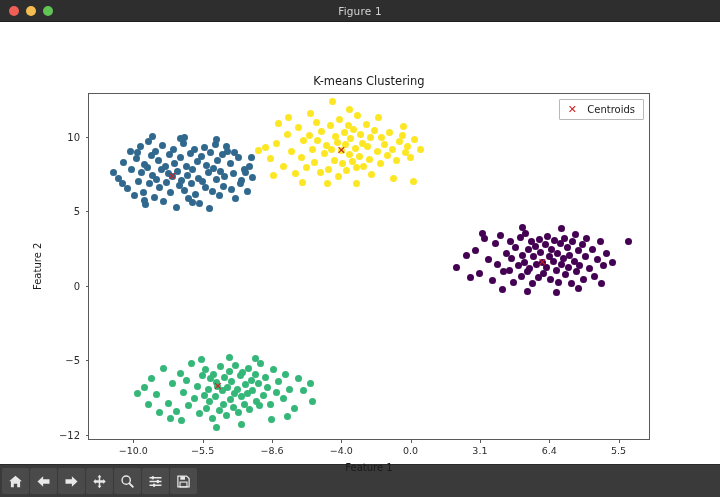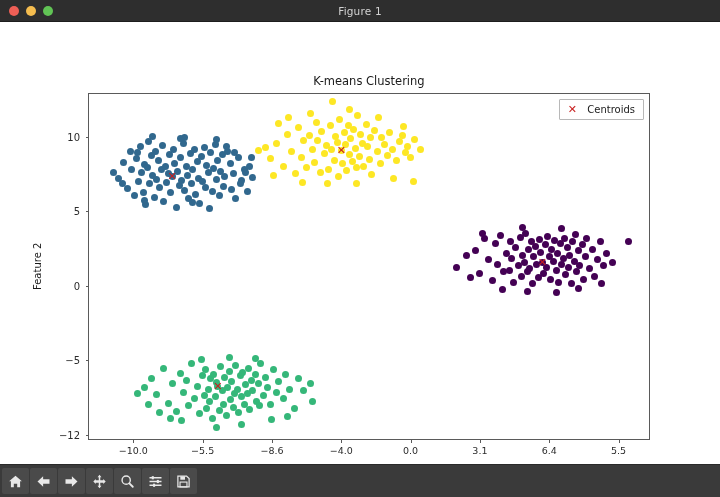--- a/index.html
+++ b/index.html
@@ -93,20 +93,21 @@
       <span class="light yellow"></span>
       <span class="light green"></span>
     </div>
     <div class="title-text">Figure 1</div>
   </div>
 
   <div class="canvas">
 
     <div class="plot-title">K-means Clustering</div>
     <div class="ylabel">Feature 2</div>
+    <div class="xlabel">Feature 1</div>
 
     <div class="axes" id="axes">
       <div class="legend">
         <span class="legend-marker">✕</span>
         <span class="legend-label">Centroids</span>
       </div>
     <div class="tick-x" style="left: 44.3564px;"></div>
         <div class="tick-x-label" style="left: 44.3564px;">−10.0</div>
         <div class="tick-x" style="left: 113.663px;"></div>
         <div class="tick-x-label" style="left: 113.663px;">−5.5</div>

